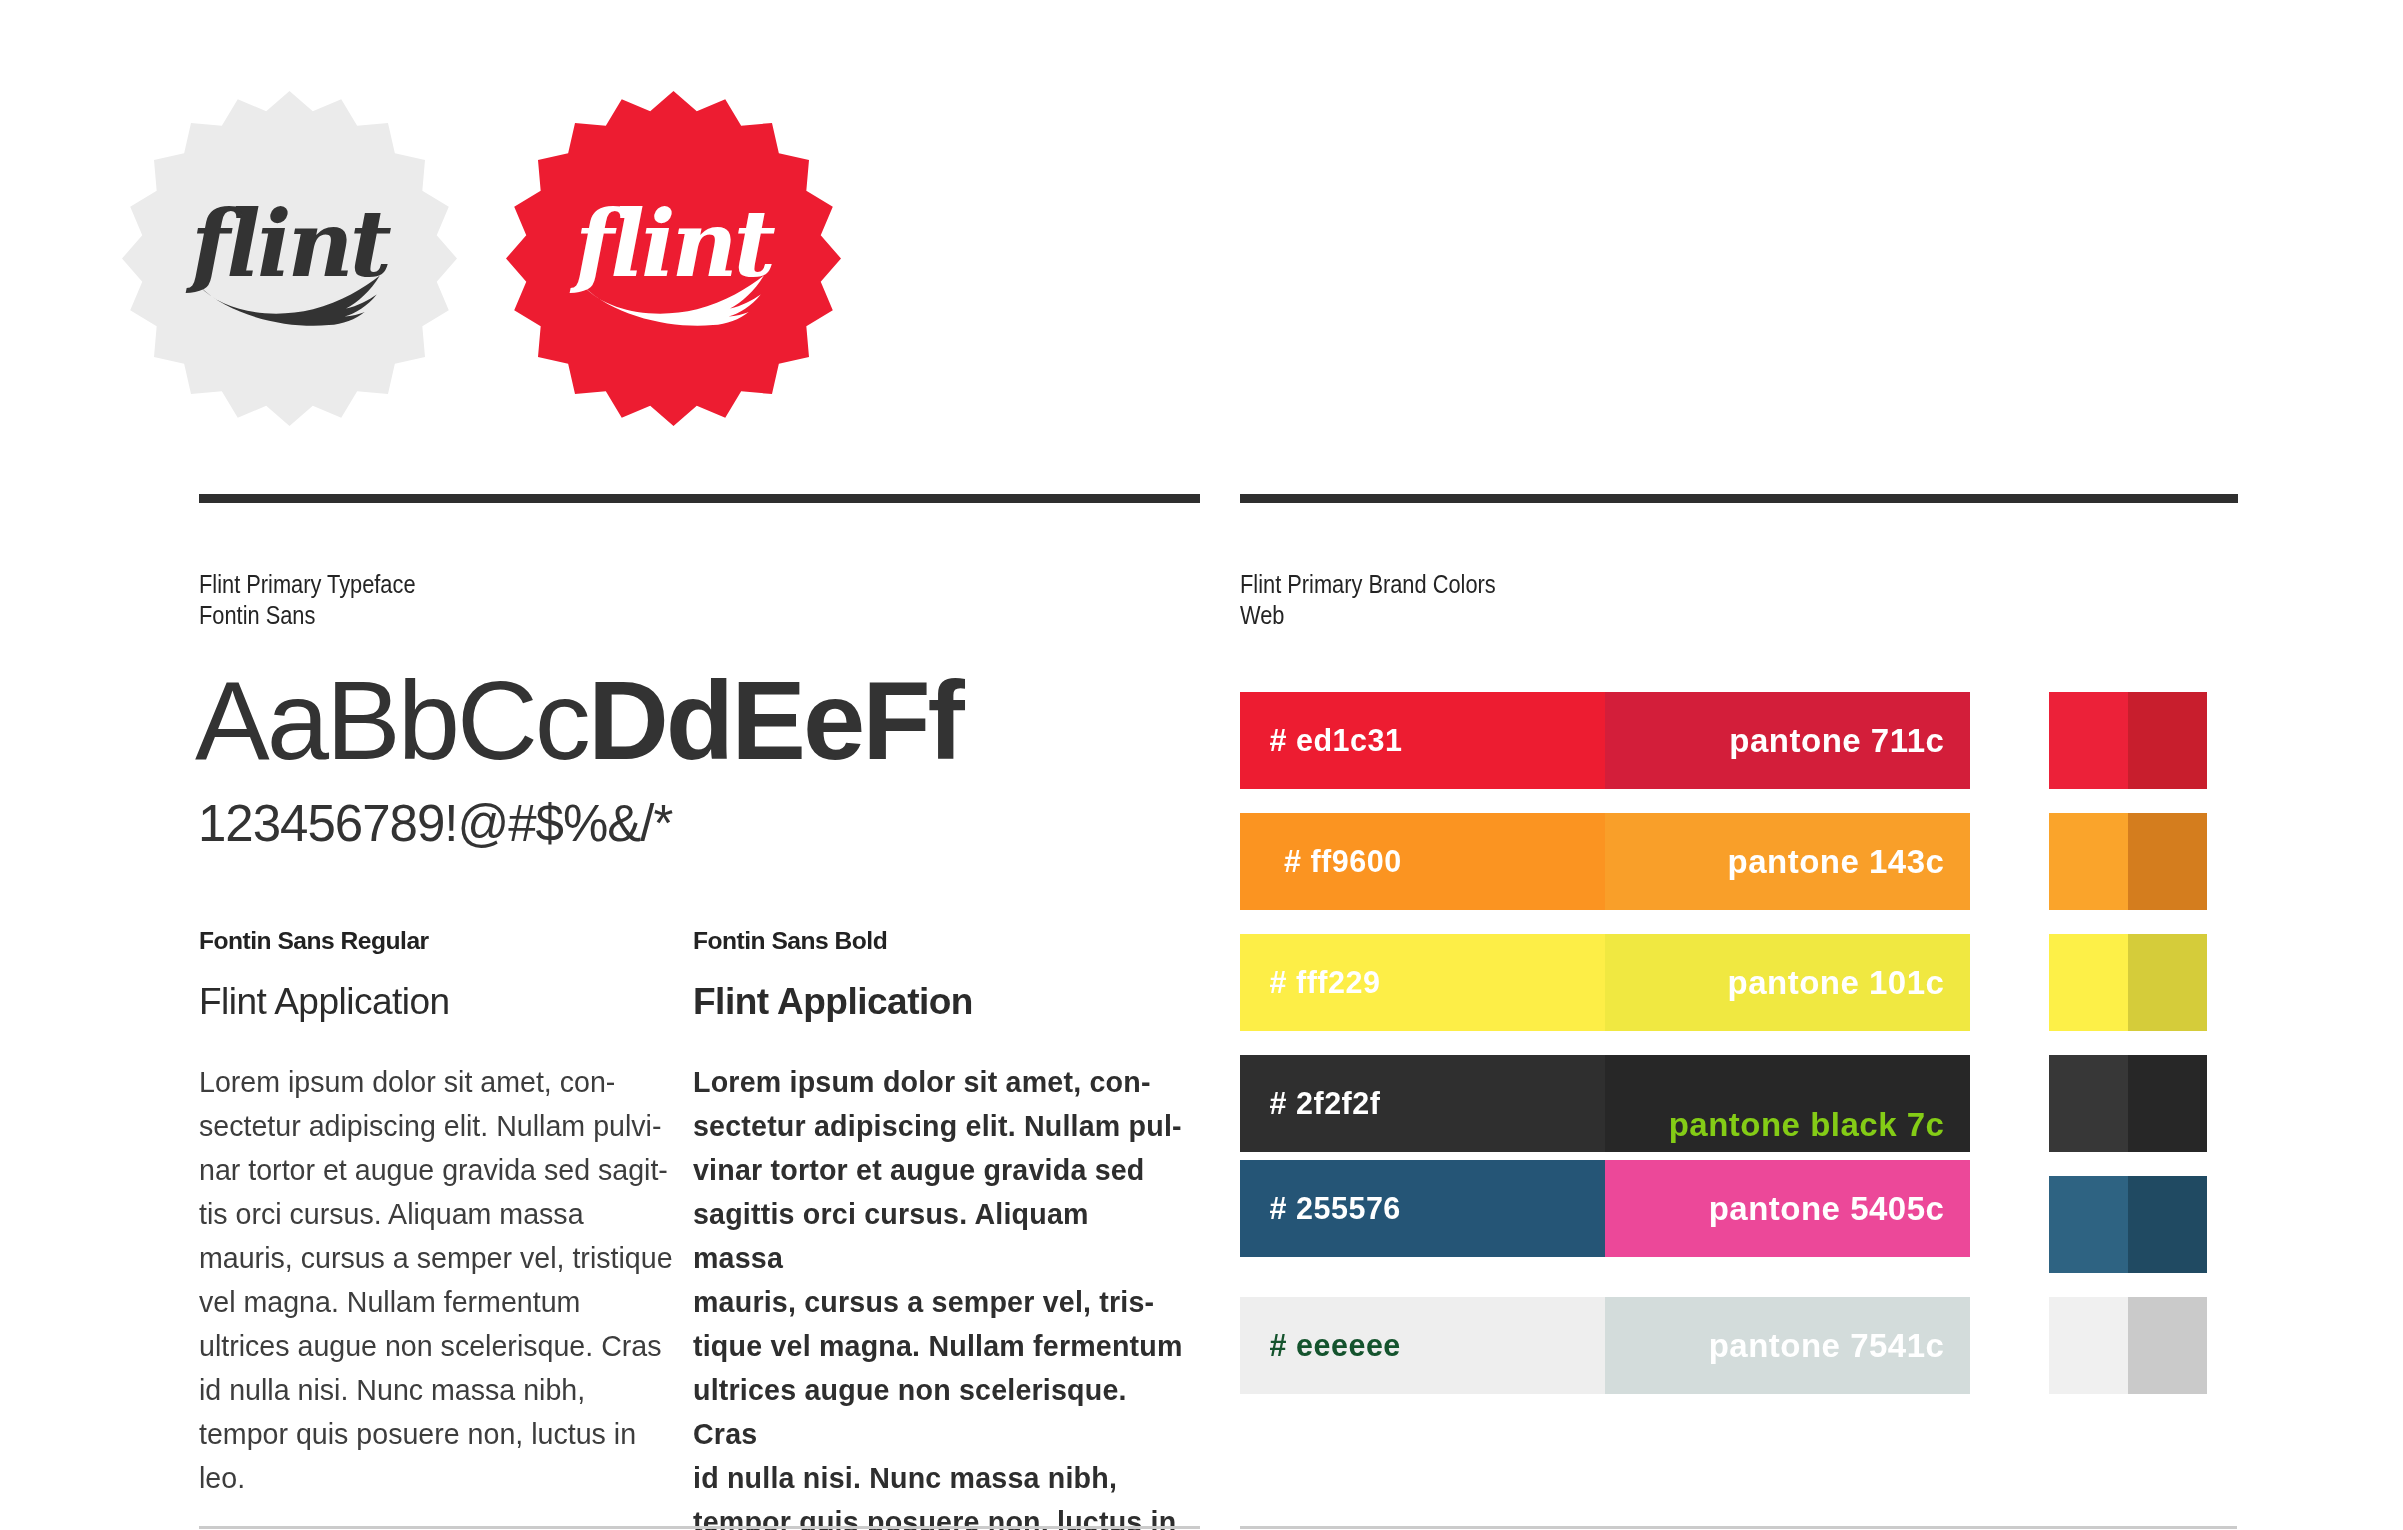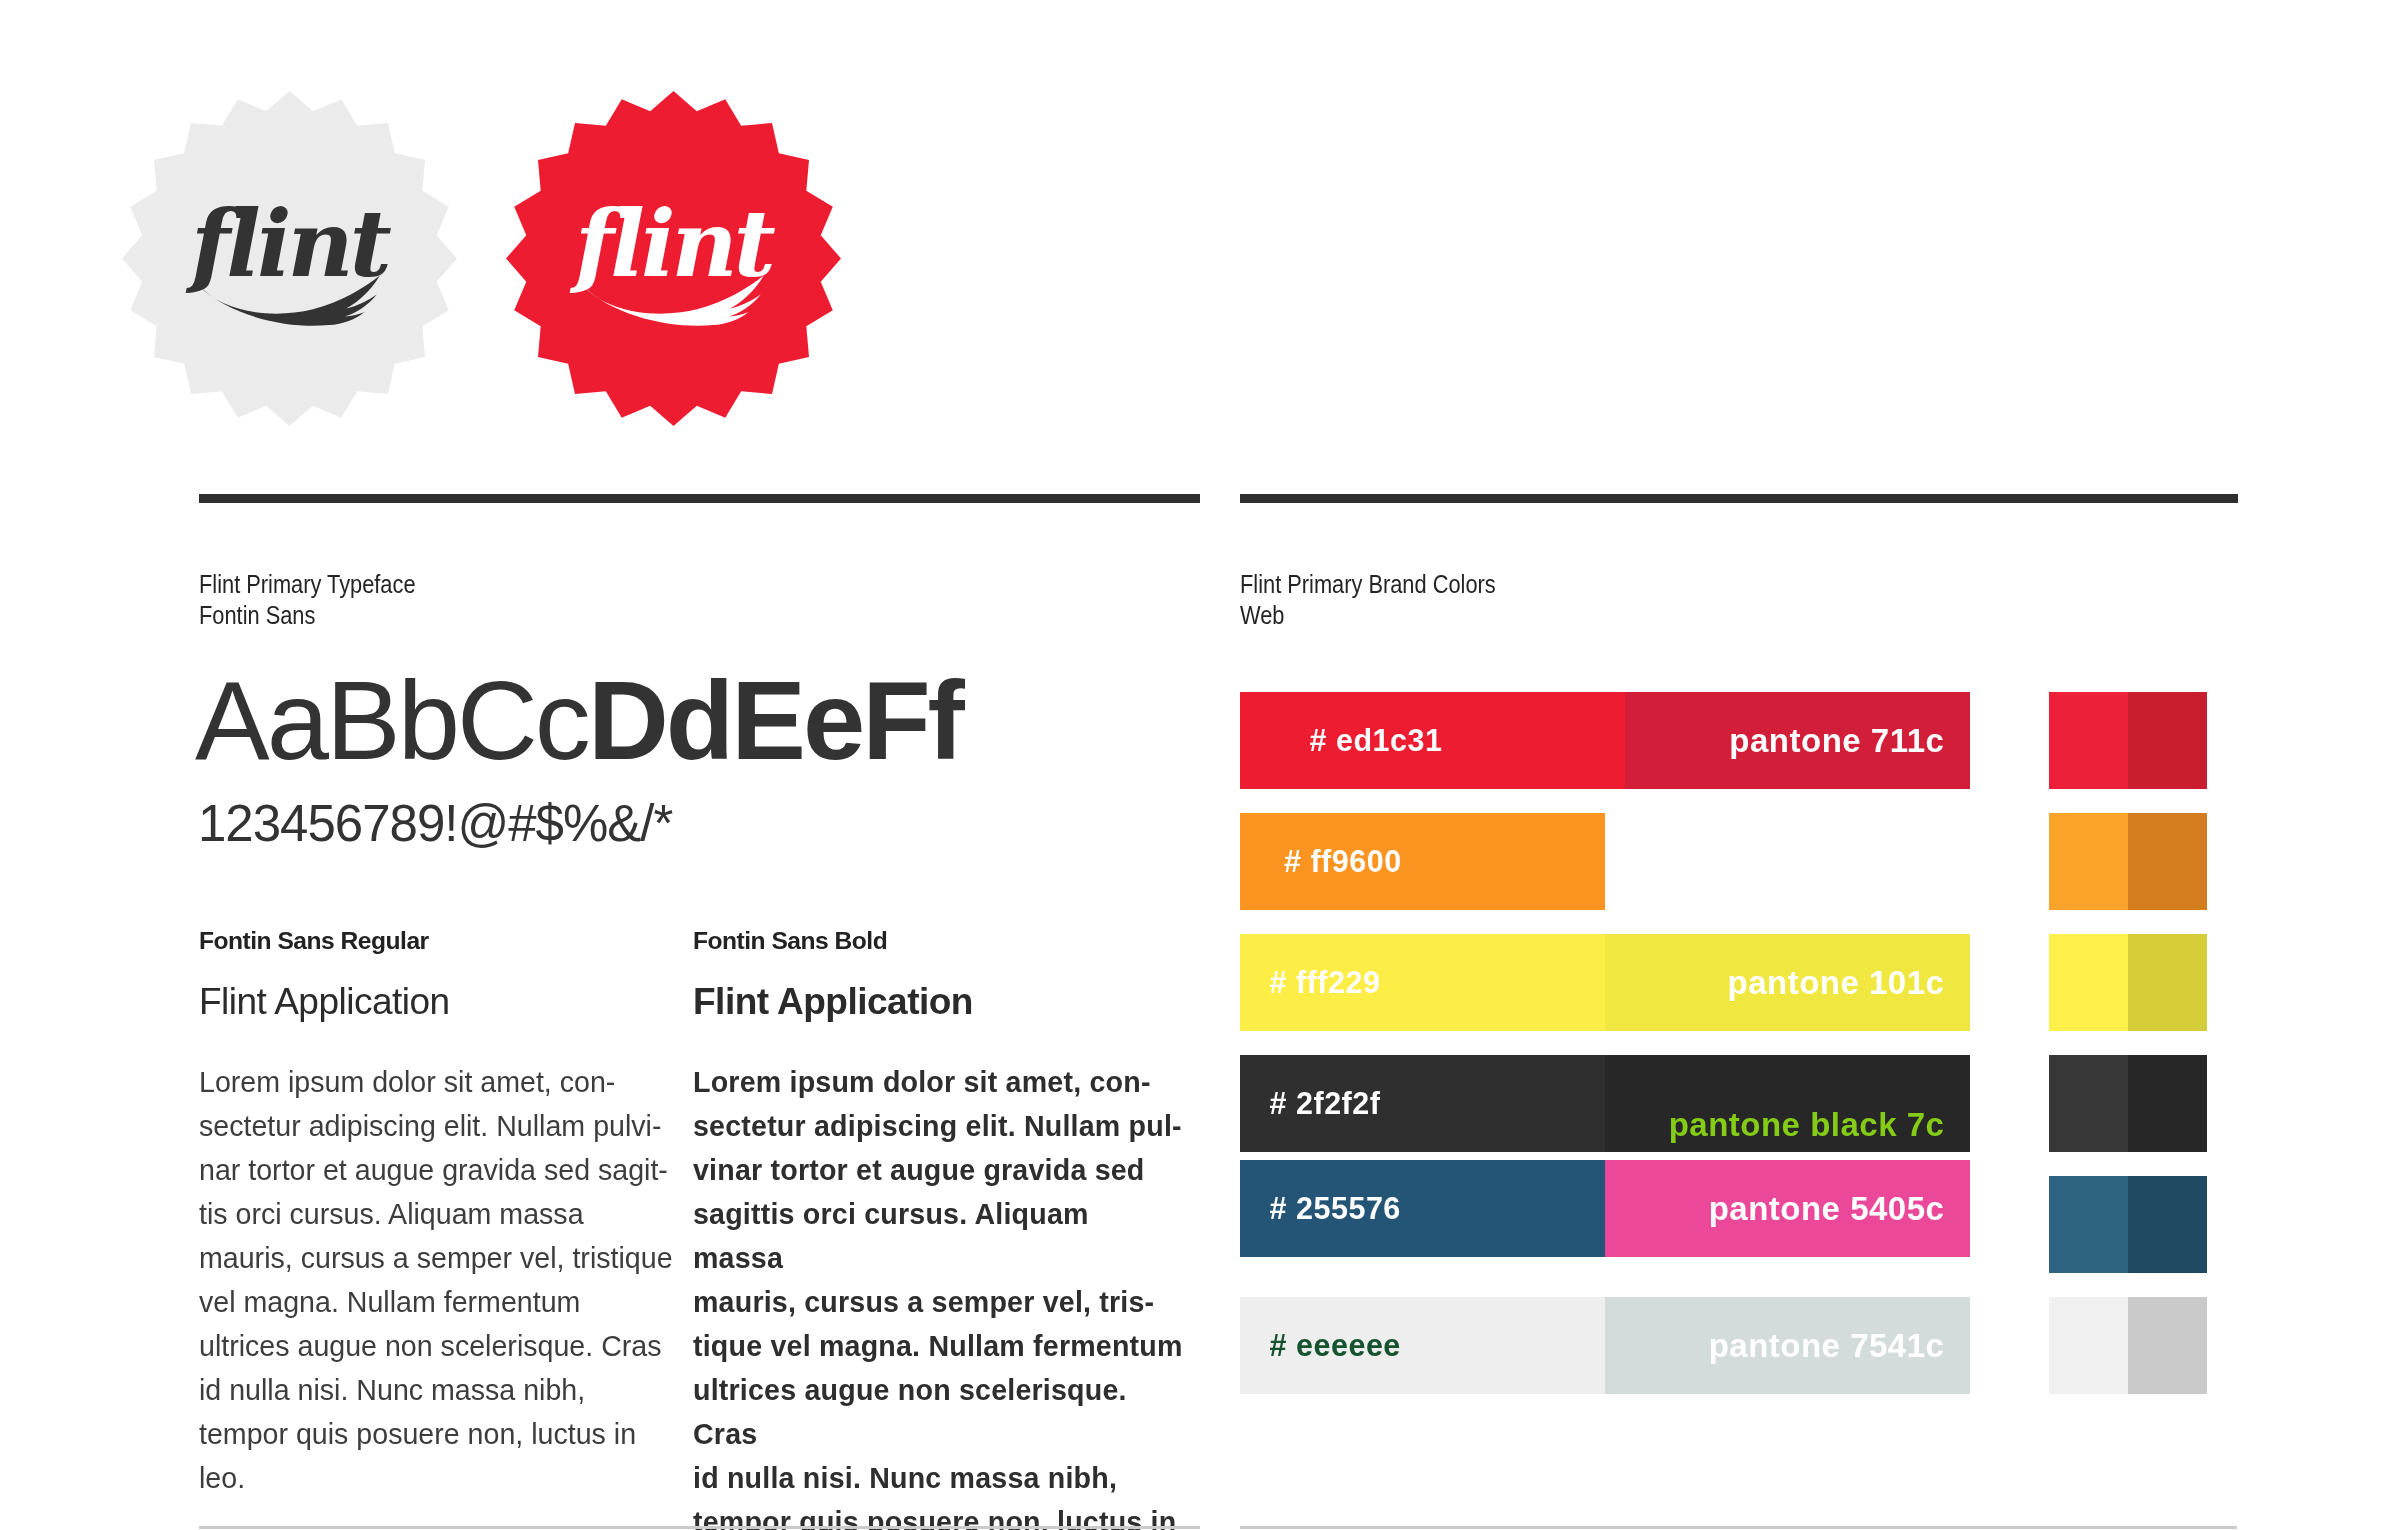--- a/index.html
+++ b/index.html
@@ -114,36 +114,39 @@
 id nulla nisi. Nunc massa nibh,
 tempor quis posuere non, luctus in
 leo.</div>
 
 <div class="sec-head" style="left:1240px;top:569px;">
   <div>Flint Primary Brand Colors</div>
   <div>Web</div>
 </div>
 
 <div class="bar" style="top:692px;">
-  <div class="half" style="background: rgb(237, 28, 49); padding-left: 40px;">
+  <div class="half" style="background: rgb(237, 28, 49);">
     <span class="hex" style="color: rgb(255, 255, 255);"># ed1c31</span>
   </div>
   <div class="half" style="background: rgb(211, 30, 58);">
     <span class="pan" style="color: rgb(255, 255, 255);">pantone 711c</span>
   </div>
 </div>
 <div class="mini" style="top:692px;">
   <div style="background: rgb(236, 33, 57);"></div>
   <div style="background: rgb(200, 30, 45);"></div>
 </div>
 
 <div class="bar" style="top:813px;">
   <div class="half" style="background: rgb(251, 148, 33);">
     <span class="hex" style="color: rgb(255, 255, 255); padding-left: 44px;"># ff9600</span>
   </div>
+  <div class="half" style="background: rgb(249, 159, 41);">
+    <span class="pan" style="color: rgb(255, 255, 255);">pantone 143c</span>
+  </div>
 </div>
 <div class="mini" style="top:813px;">
   <div style="background: rgb(250, 164, 43);"></div>
   <div style="background: rgb(212, 125, 30);"></div>
 </div>
 
 <div class="bar" style="top:934px;">
   <div class="half" style="background: rgb(253, 238, 71);">
     <span class="hex" style="color: rgb(255, 255, 255);"># fff229</span>
   </div>

